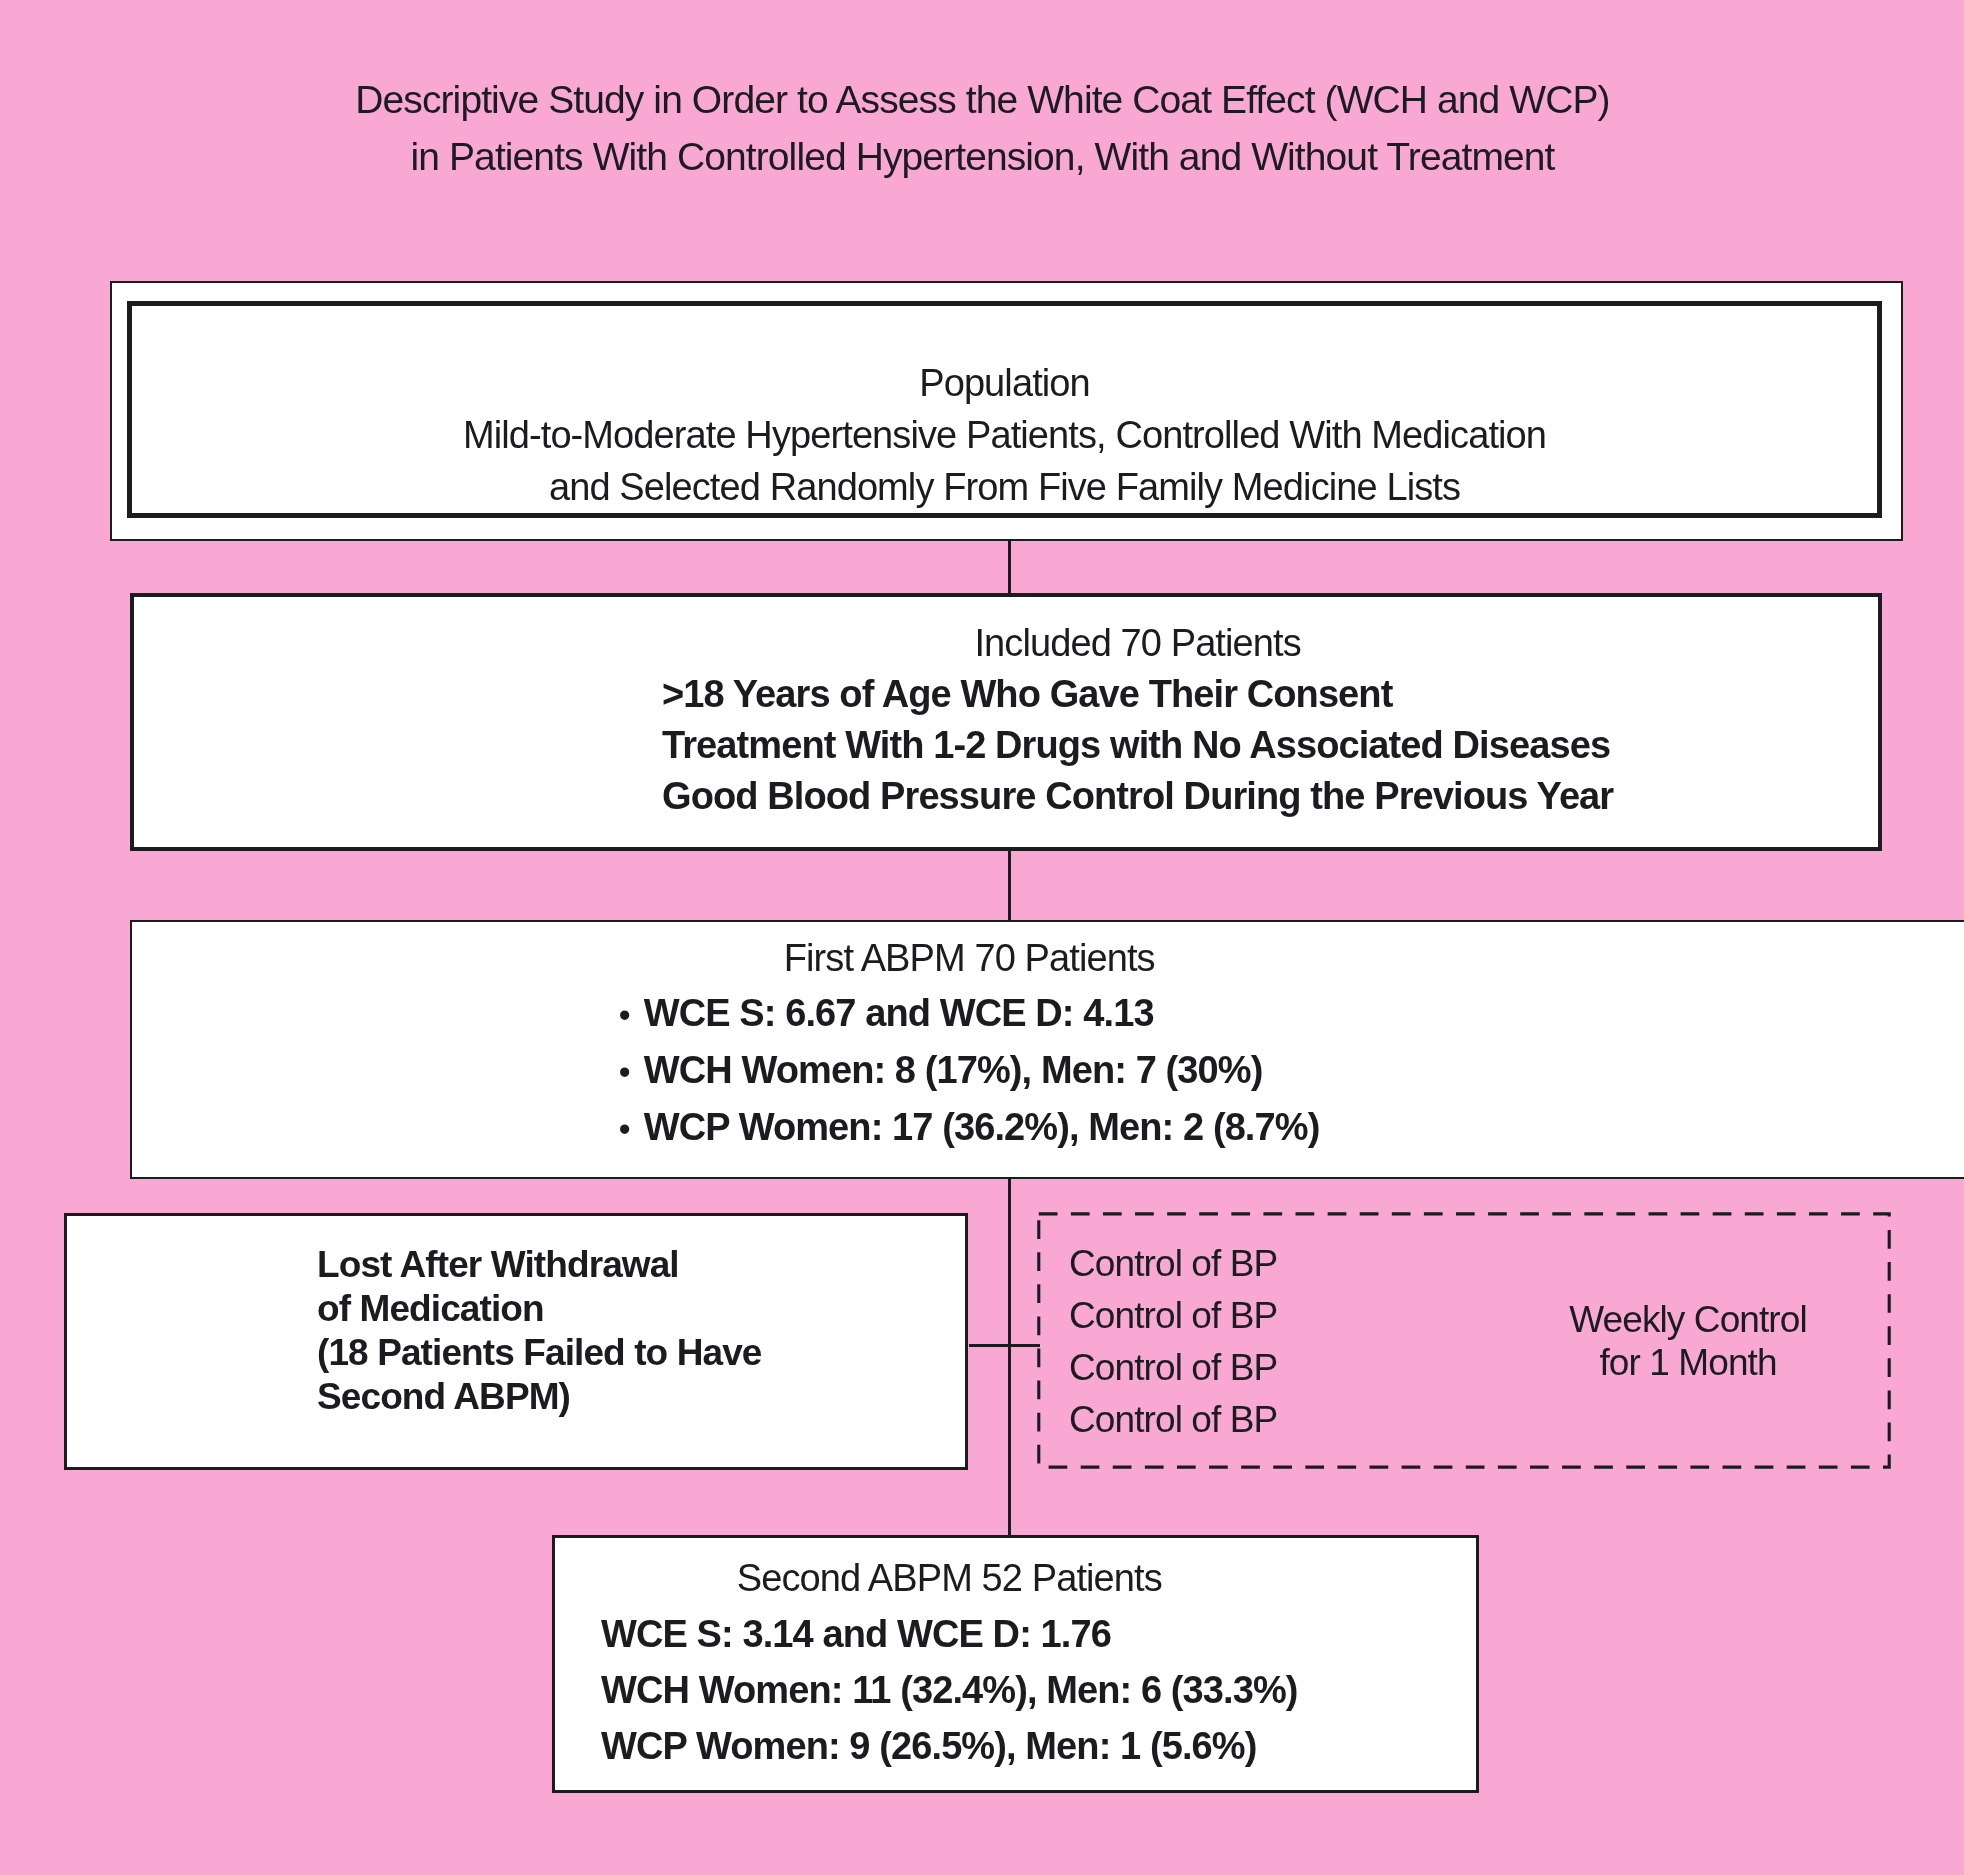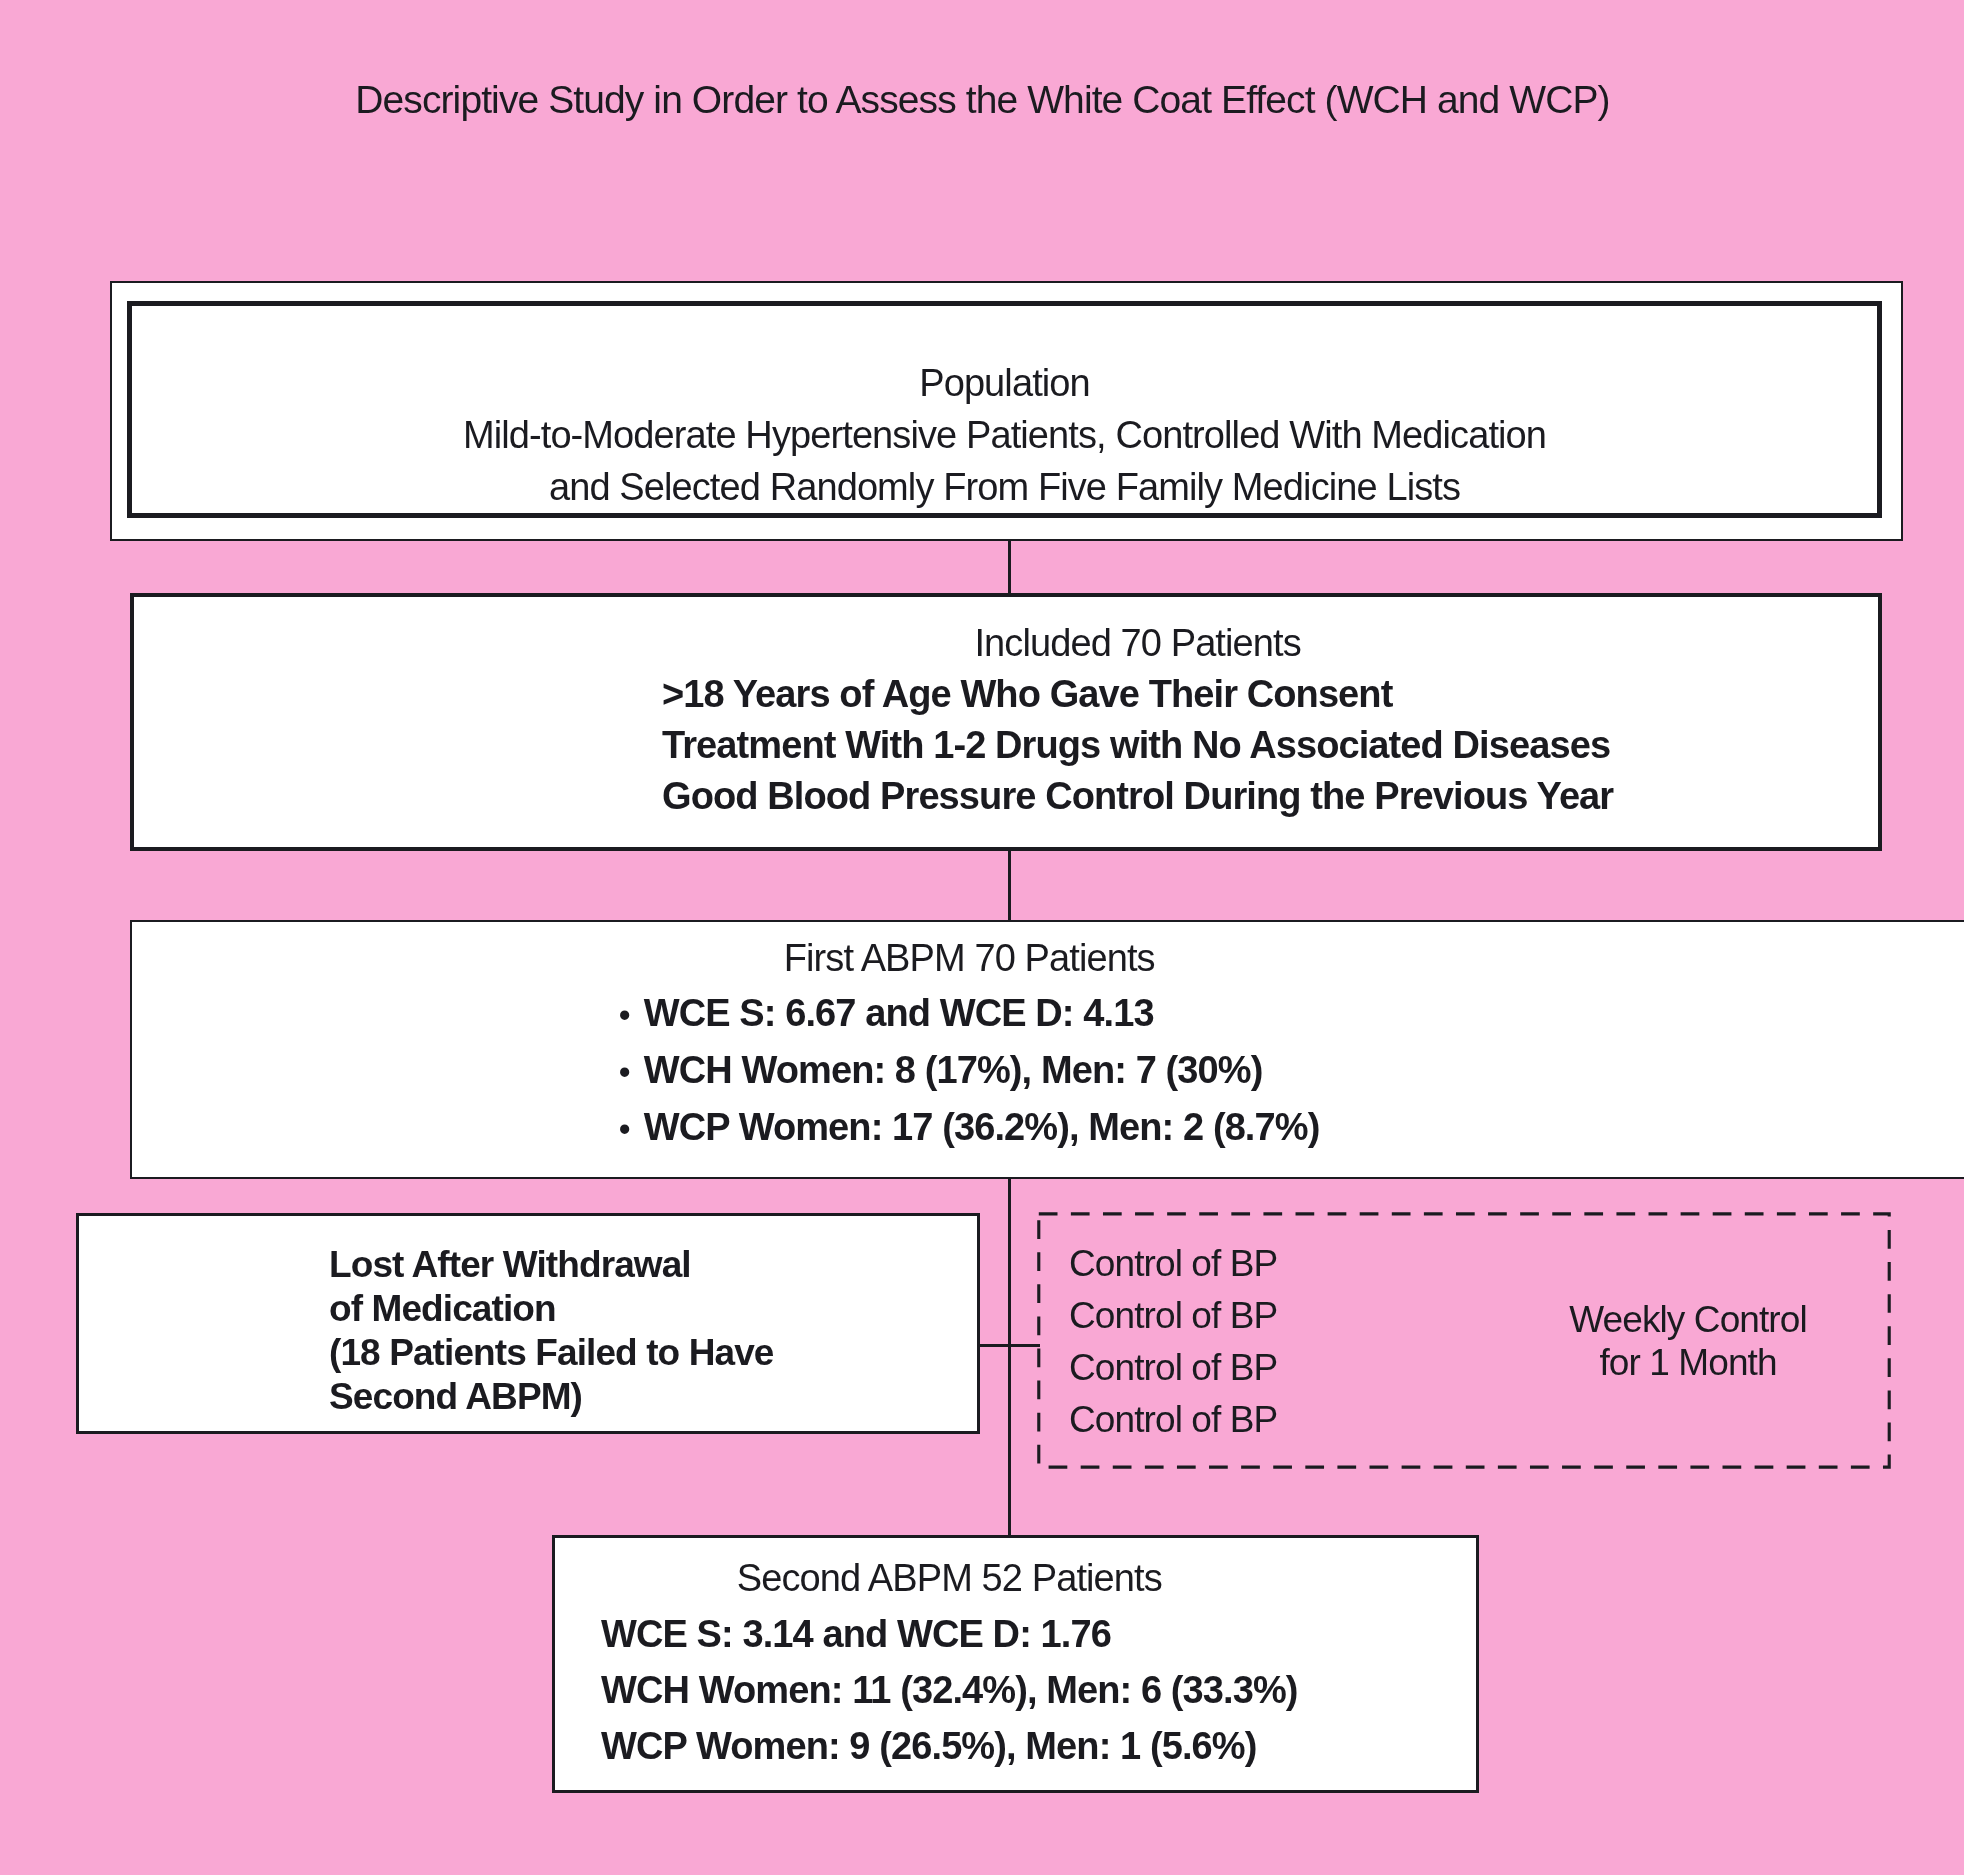--- a/index.html
+++ b/index.html
@@ -27,22 +27,22 @@
   .b1-outer { left: 110px; top: 281px; width: 1793px; height: 260px; border-width: 2.7px; }
   .b1-inner {
     left: 127px; top: 301px; width: 1755px; height: 217px; border-width: 5.3px;
     display: flex; flex-direction: column; justify-content: flex-end;
     text-align: center; font-size: 38px; line-height: 52px;
   }
   .b2 { left: 130px; top: 593px; width: 1752px; height: 258px; border-width: 4.5px;
         padding: 20.5px 0 0 528px; font-size: 38px; line-height: 51px; }
   .b3 { left: 130px; top: 920px; width: 1956px; height: 259px; border-width: 2.7px;
         padding: 9px 0 0 487px; font-size: 38px; line-height: 55px; }
-  .lost { left: 64px; top: 1213px; width: 904px; height: 221px; border-width: 3.6px;
-          padding: 27px 0 0 250px; font-size: 37px; line-height: 44px; margin-left: 12px; }
+  .lost { left: 64px; top: 1213px; width: 904px; height: 257px; border-width: 3.6px;
+          padding: 27px 0 0 250px; font-size: 37px; line-height: 44px; }
   .b5 { left: 552px; top: 1535px; width: 927px; height: 258px; border-width: 3.6px;
         padding: 11.6px 0 0 46px; font-size: 38px; line-height: 56px; }
 
   .fit { width: fit-content; text-align: left; }
   .fit .heading { text-align: center; }
 
   ul.plain { margin: 0; padding: 0; list-style: none; font-weight: bold; }
   .bullet-line { display: flex; align-items: baseline; }
   .bullet-glyph { margin-right: 14.3px; font-size: 0.85em; }
 
@@ -62,20 +62,21 @@
   .v3 { left: 1008px; top: 1179px; width: 3.1px; height: 356px; }
   .h1 { left: 969px; top: 1344px; width: 71px;  height: 3.1px; }
 </style>
 </head>
 <body>
 
 <div class="canvas">
 
   <div class="abs title">
     <div>Descriptive Study in Order to Assess the White Coat Effect (WCH and WCP)</div>
+    <div>in Patients With Controlled Hypertension, With and Without Treatment</div>
   </div>
 
   <div class="abs box b1-outer"></div>
   <div class="abs box b1-inner">
     <div>Population</div>
     <div>Mild-to-Moderate Hypertensive Patients, Controlled With Medication</div>
     <div>and Selected Randomly From Five Family Medicine Lists</div>
   </div>
 
   <div class="abs conn v1"></div>

